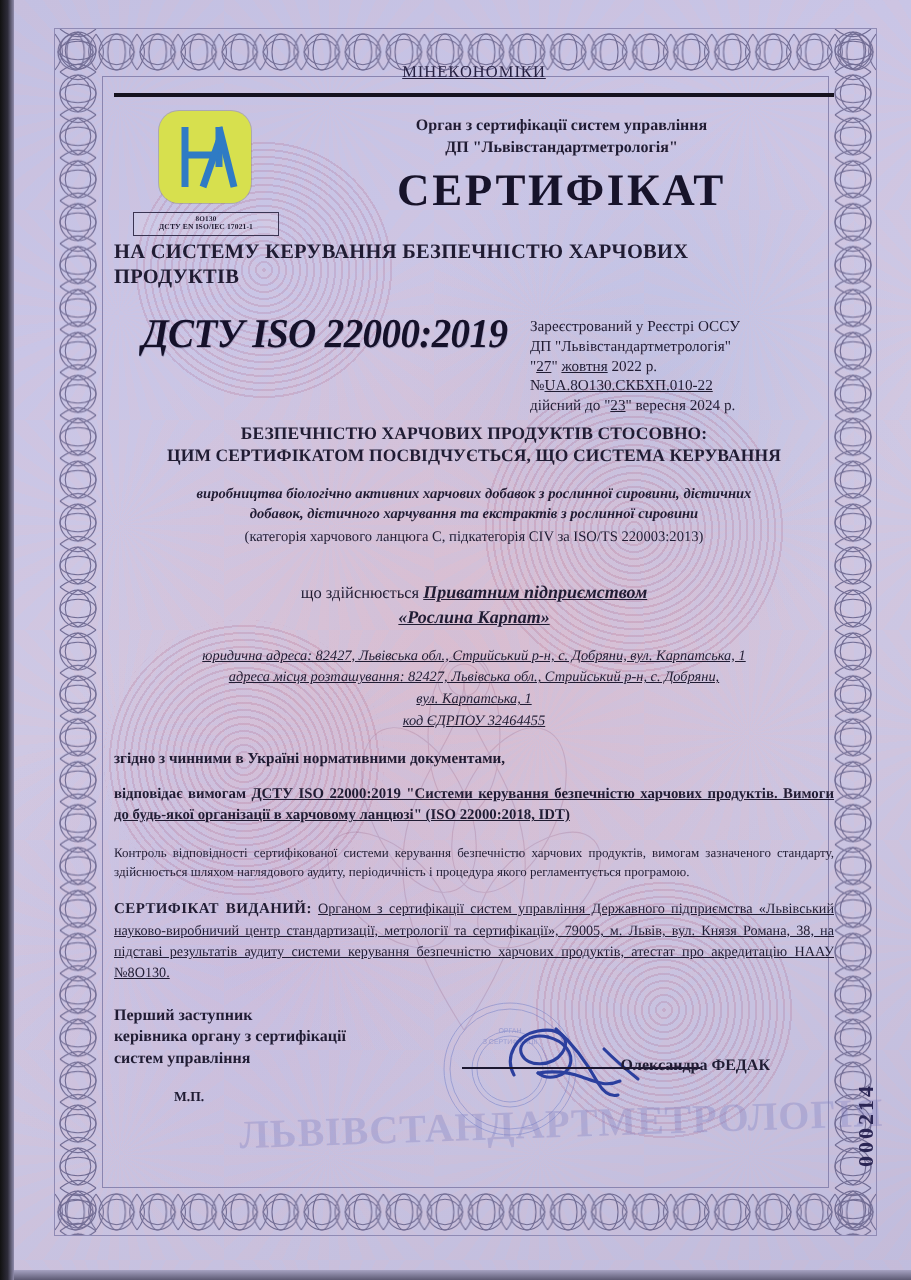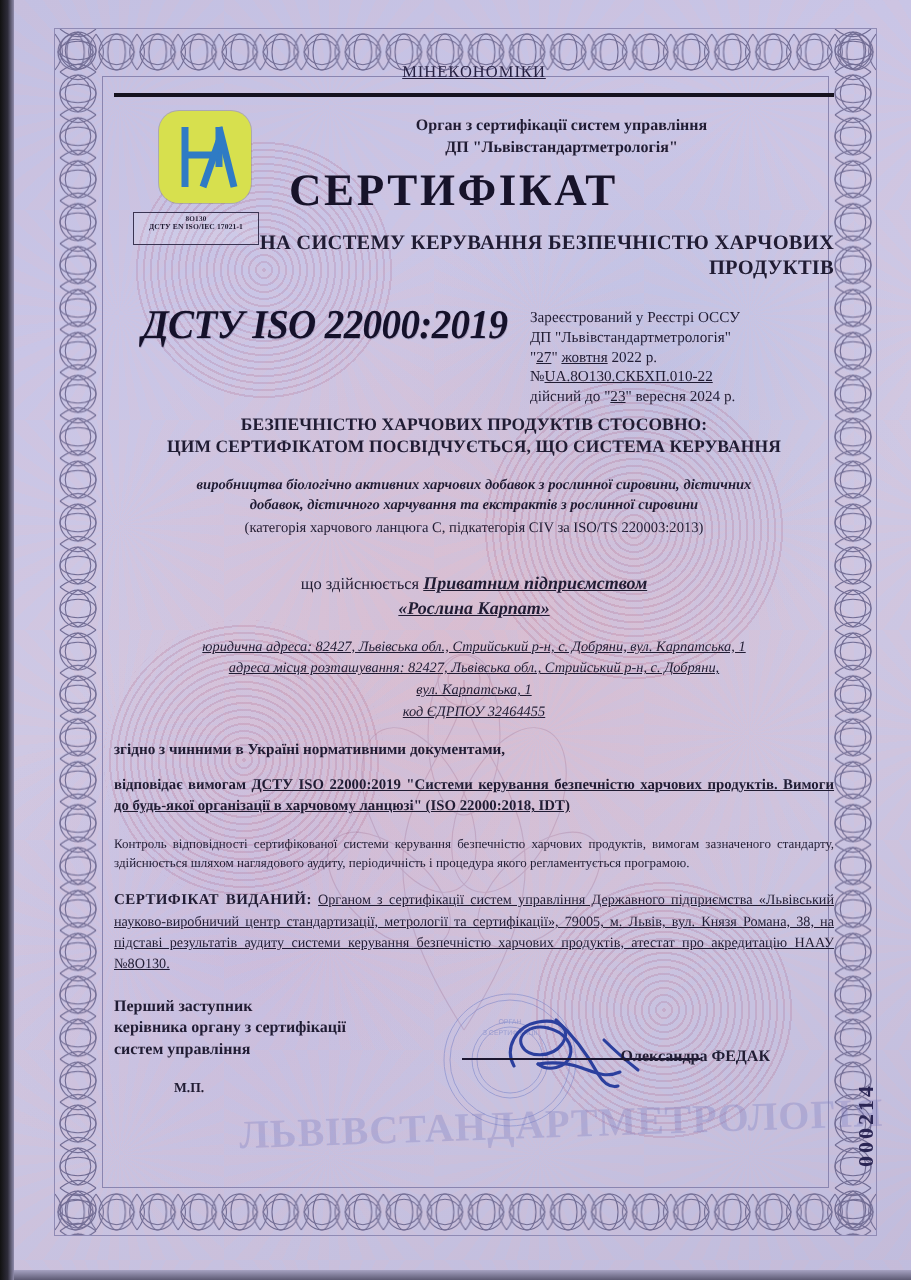--- a/index.html
+++ b/index.html
@@ -141,54 +141,55 @@
   }
   .logo-badge {
     width: 92px; height: 92px;
     background: #d7e04e;
     border-radius: 20px;
     position: relative;
     box-shadow: 0 0 0 1px rgba(120,120,80,.35);
   }
   .accred-box {
     margin-top: 9px;
-    width: 126px;
+    width: 146px;
     margin-left: -26px;
     border: 1.4px solid #3a3452;
     background: rgba(255,255,255,0.10);
     text-align: center;
-    padding: 2px 2px 12px;
+    padding: 2px 2px 3px;
     line-height: 1.12;
   }
   .accred-box .l1 { font-size: 7.2px; font-weight: 700; letter-spacing:.2px;}
   .accred-box .l2 { font-size: 7.6px; font-weight: 700; letter-spacing:.1px;}
 
   .org-lines {
     position: absolute; left: 175px; top: 4px; right: 0;
     font-size: 16px;
     font-weight: 700;
     line-height: 1.35;
     text-align: center;
   }
 
   .cert-title {
-    text-align: left;
+    text-align: center;
     font-size: 45px;
     font-weight: 700;
     letter-spacing: 2.6px;
     margin-top: 2px;
     color: #17132a;
   }
 
   .cert-sub {
-    text-align: right;
+    text-align: left;
     font-size: 20.5px;
     font-weight: 700;
     line-height: 1.2;
     letter-spacing: .25px;
+    margin-top: 9px;
   }
 
   .std-row {
     position: relative;
     margin-top: 16px;
     min-height: 104px;
   }
   .std-big {
     position: absolute; left: 28px; top: 4px;
     font-size: 41px;

